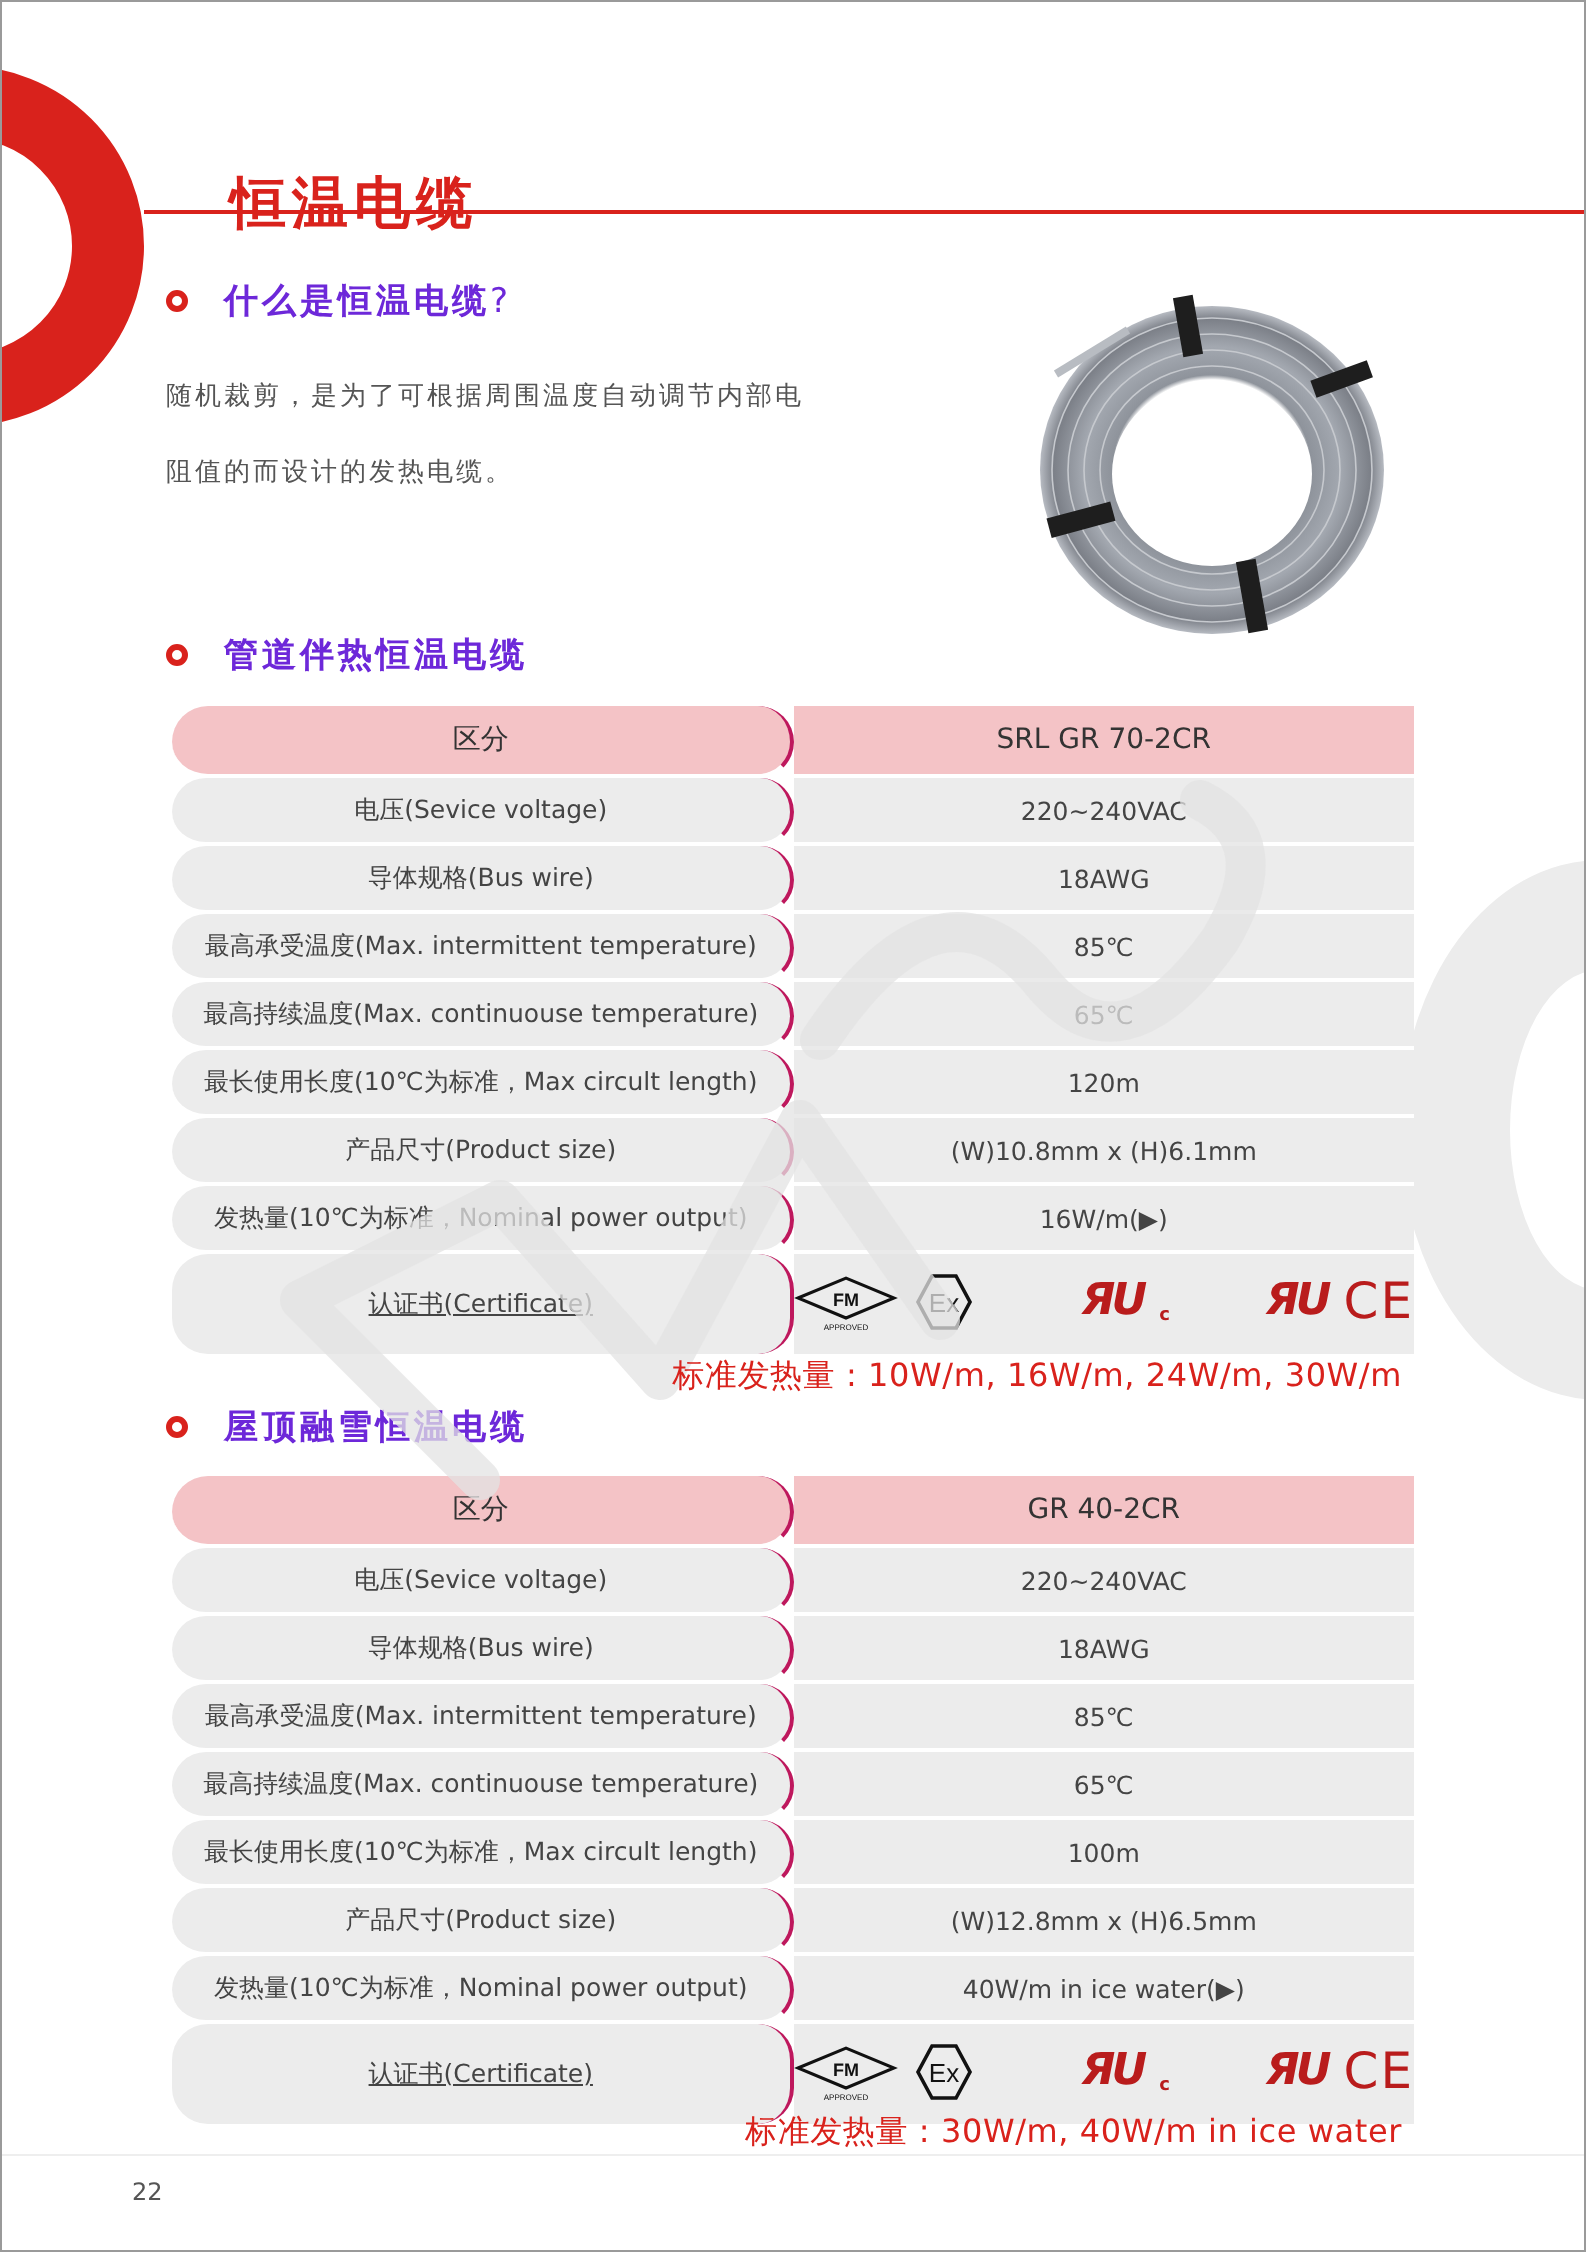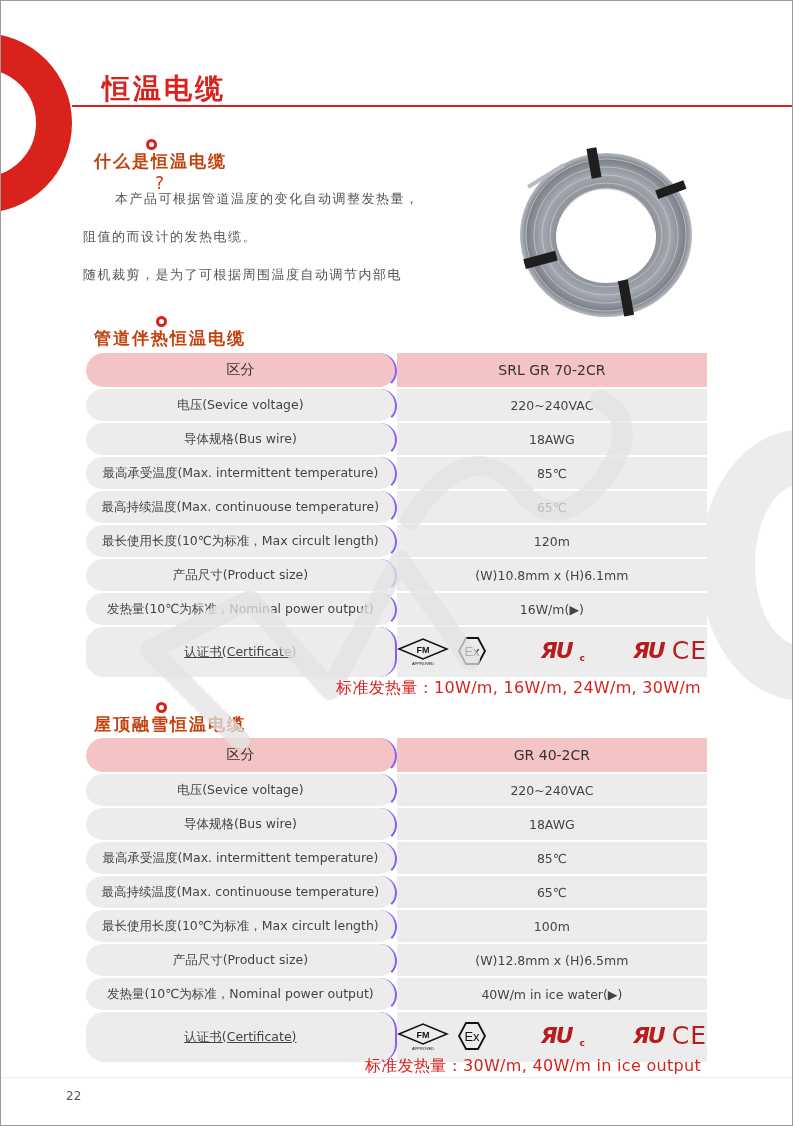--- a/index.html
+++ b/index.html
@@ -30,22 +30,22 @@
     z-index: 3; pointer-events: none;
   }
   .page-title {
     position: absolute; left: 102px; top: 70px;
     font-size: 28px; font-weight: bold; color: #d9221c; letter-spacing: 3px;
   }
   .title-rule {
     position: absolute; left: 72px; top: 105px; width: 721px; height: 2px; background: #d9221c;
   }
   .section-head {
-    position: absolute; left: 94px; display: flex; align-items: center;
-    font-size: 17px; font-weight: bold; color: #c2410c; letter-spacing: 2px; flex-direction: column;
+    position: absolute; left: 83px; display: flex; align-items: center;
+    font-size: 17px; font-weight: bold; color: #6d28d9; letter-spacing: 2px;
   }
   .section-head .bullet {
     width: 11px; height: 11px; border: 3px solid #d9221c; border-radius: 50%;
     box-sizing: border-box; margin-right: 18px; display: inline-block;
   }
   .section-head .q { font-weight: normal; }
   .intro {
     position: absolute; left: 83px; top: 180px; width: 380px;
     font-size: 13px; color: #555; line-height: 38px; letter-spacing: 1.5px;
   }
@@ -59,21 +59,21 @@
     font-size: 12.5px; color: #444; z-index: 1;
   }
   table.spec th, table.spec td {
     text-align: center; padding: 0; height: 32px;
     border-bottom: 2px solid #ffffff;
   }
   table.spec th {
     background: #f4c3c6; color: #333; font-weight: normal; font-size: 14px; height: 34px;
   }
   table.spec td { background: #ececec; }
-  table.spec .c1 { width: 319px; border-right: 2px solid #8b5cf6; border-radius: 18px; }
+  table.spec .c1 { width: 319px; border-right: 2px solid #be185d; border-radius: 18px; }
   table.spec tr.cert td { height: 50px; border-bottom: none; text-decoration: underline; }
   .certs { display: inline-flex; align-items: center; gap: 8px; color: #b91c1c; }
   .cert-ul { font-weight: 900; font-size: 22px; font-style: italic; letter-spacing: -2px; font-family: "DejaVu Sans", sans-serif; margin-left: 46px; }
   .cert-ce { font-size: 25px; font-family: "DejaVu Sans", sans-serif; letter-spacing: 1px; }
   .cert-c { font-size: 9px; font-weight: bold; align-self: flex-end; margin-right: -6px; margin-bottom: 3px; }
   .note {
     position: absolute; right: 92px; font-size: 16px; color: #d9221c; letter-spacing: 0.3px; z-index: 4;
   }
   .footer-rule { position: absolute; left: 0; top: 1077px; width: 793px; height: 1px; background: #eeeeee; }
   .page-number { position: absolute; left: 66px; top: 1089px; font-size: 12px; color: #555; }
@@ -85,32 +85,31 @@
 <div class="red-ring"></div>
 <div class="grey-ring"></div>
 
 <svg class="watermark" viewBox="0 0 793 1126">
   <g fill="none" stroke="#e3e3e3" stroke-opacity="0.75" stroke-width="20" stroke-linejoin="round" stroke-linecap="round">
     <polyline points="240,740 150,650 250,600 330,690 400,560 470,660"></polyline>
     <path d="M 410 520 Q 470 430 520 490 Q 560 540 610 470 Q 640 420 600 400"></path>
   </g>
 </svg>
 
-<h1 class="page-title" style="margin:0;">恒温电缆</h1>
+<h1 class="page-title" style="margin:13px;">恒温电缆</h1>
 <div class="title-rule"></div>
 
 <div class="section-head" style="top:139px;">
   <span class="bullet"></span>
   <span>什么是恒温电缆</span>
     <span class="q">?</span>
 </div>
 <div class="intro">
-  <p class="indent">本产品可根据管道温度的变化自动调整发热量，</p>
+  <p>随机裁剪，是为了可根据周围温度自动调节内部电</p>
   <p>阻值的而设计的发热电缆。</p>
-  <p>随机裁剪，是为了可根据周围温度自动调节内部电</p>
 </div>
 
 <svg class="cable-img" viewBox="0 0 200 200">
   <defs>
     <radialGradient id="coilg" cx="50%" cy="50%" r="50%">
       <stop offset="55%" stop-color="#ffffff"></stop>
       <stop offset="58%" stop-color="#8e939b"></stop>
       <stop offset="75%" stop-color="#a3a8b0"></stop>
       <stop offset="92%" stop-color="#7c8088"></stop>
       <stop offset="100%" stop-color="#b7bbc2"></stop>
@@ -248,16 +247,16 @@
         </svg>
         <span class="cert-ul">ЯU</span>
         <span class="cert-c">c</span>
         <span class="cert-ul">ЯU</span>
         <span class="cert-ce">CE</span>
       </span>
     </td>
   </tr>
 </tbody>
   </table>
-<div class="note" style="top:1056px;">标准发热量 : 30W/m, 40W/m in ice output</div>
+<div class="note" style="top:1056px;">标准发热量 : 30W/m, 40W/m in ice water</div>
 
 <div class="footer-rule"></div>
 <div class="page-number">22</div>
 
 </body></html>

